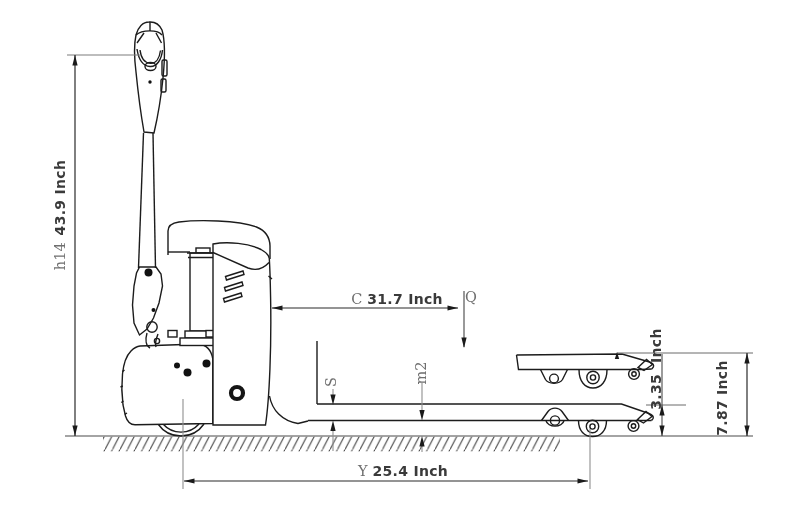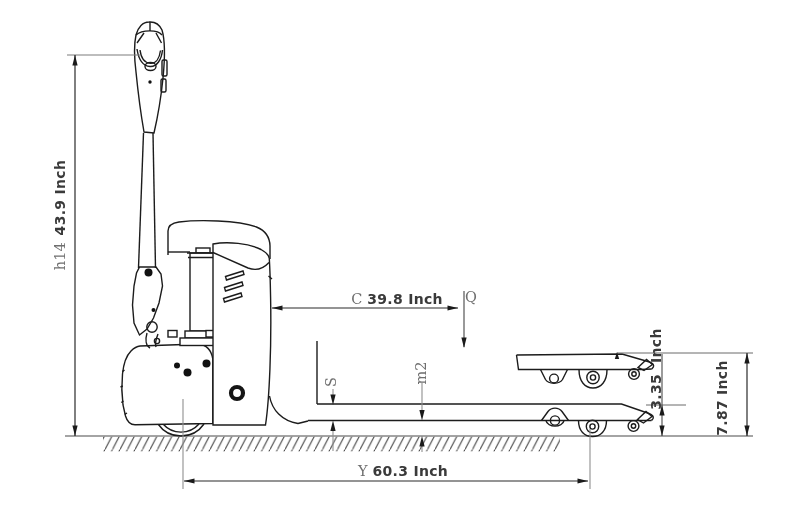--- a/index.html
+++ b/index.html
@@ -194,21 +194,21 @@
   </g>
 </svg>
 
   <div class="lbl rot gap7" style="left:60px;top:215px;">
     <span class="pre">h14</span>
     <span class="val">43.9 Inch</span>
   </div>
 
   <div class="lbl" style="left:397px;top:299px;">
     <span class="pre">C</span>
-    <span class="val">39.8 Inch</span>
+    <span class="val">31.7 Inch</span>
   </div>
 
   <div class="lbl" style="left:471px;top:297px;">
     <span class="pre">Q</span>
   </div>
 
   <div class="lbl rot" style="left:331px;top:382px;">
     <span class="pre">S</span>
   </div>
 
@@ -221,16 +221,16 @@
     <span class="val">Inch</span>
   </div>
 
   <div class="lbl rot" style="left:722px;top:398px;">
     <span class="val">7.87</span>
     <span class="val">Inch</span>
   </div>
 
   <div class="lbl" style="left:403px;top:471px;">
     <span class="pre">Y</span>
-    <span class="val">60.3 Inch</span>
+    <span class="val">25.4 Inch</span>
   </div>
 
 </div>
 
 </body></html>

